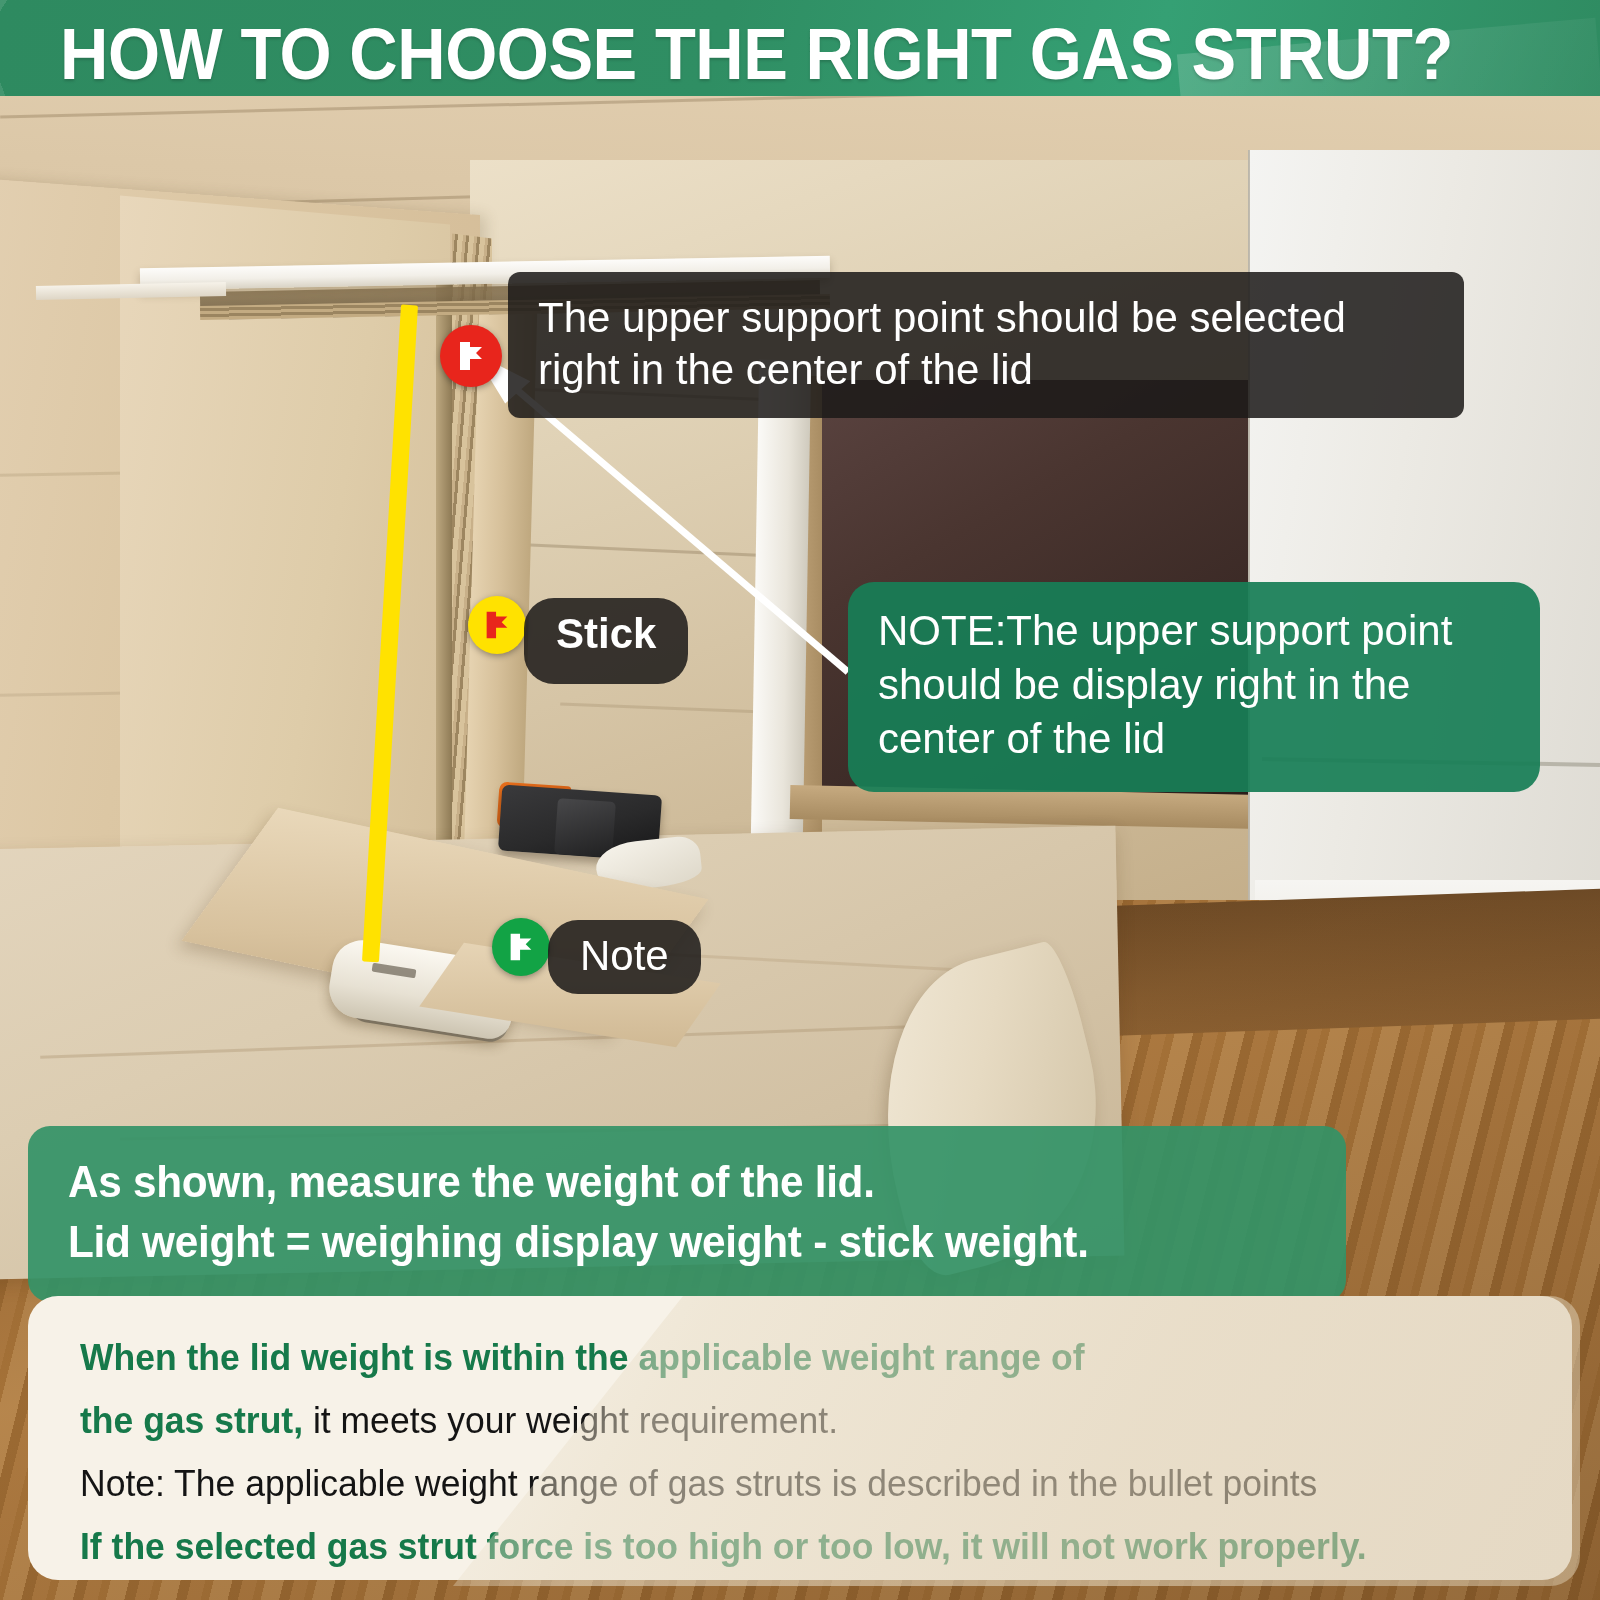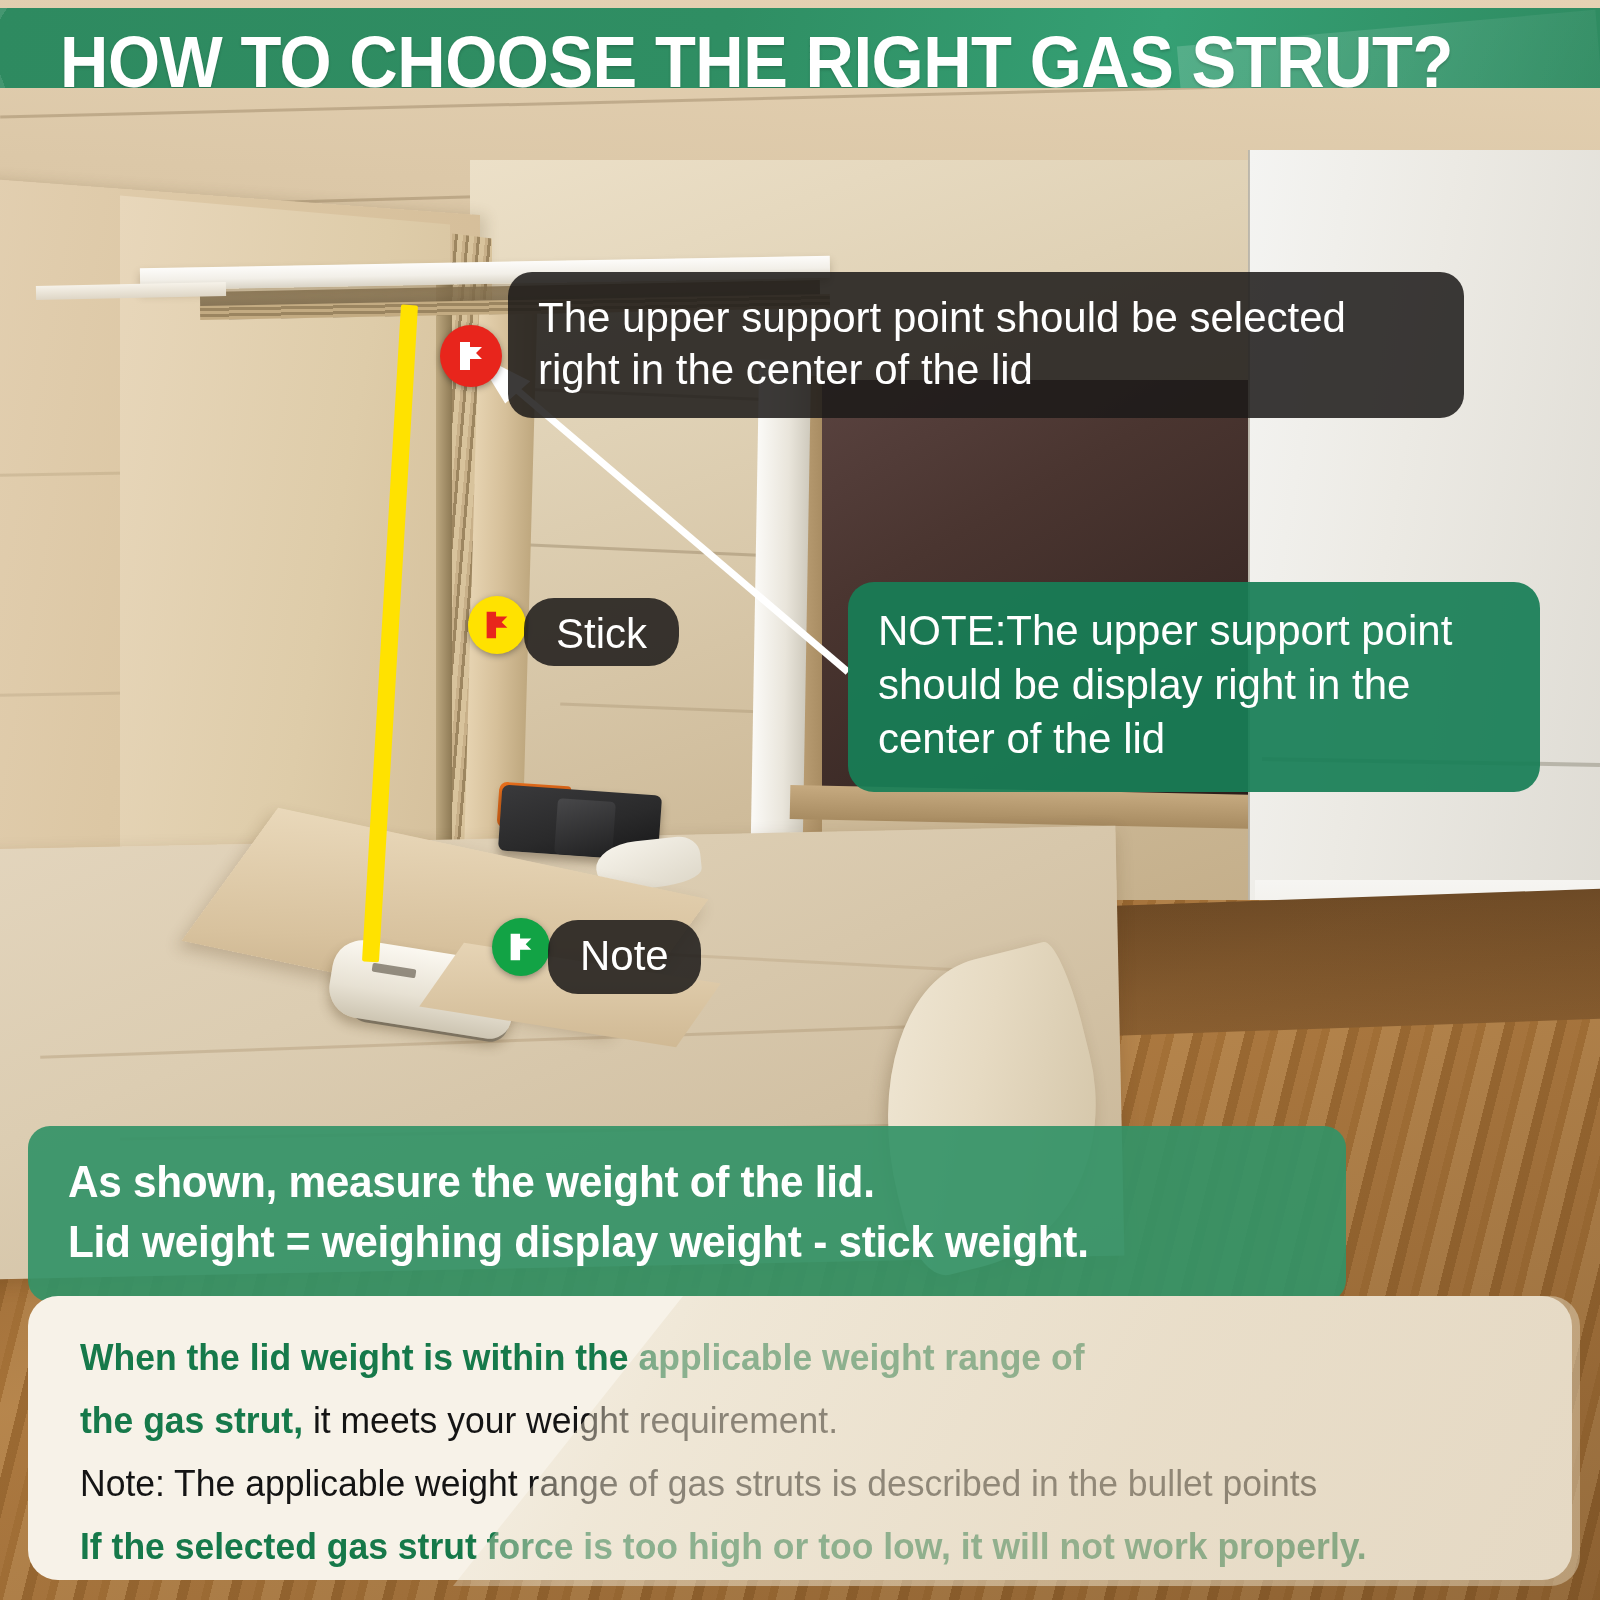--- a/index.html
+++ b/index.html
@@ -230,21 +230,21 @@
     background:#ffe200;
     transform:rotate(3.4deg);transform-origin:top center;
     border-radius:2px;
   }
 
   
   .arrow-svg{position:absolute;left:0;top:0;width:1600px;height:1600px;pointer-events:none;}
 
   
   .header{
-    position:absolute;left:0;top:8px;width:1600px;height:80px;
+    position:absolute;left:0;top:0;width:1600px;height:96px;
     background:
       linear-gradient(122deg,rgba(255,255,255,.11) 0 6px,transparent 6px 120px),
       linear-gradient(70deg,rgba(255,255,255,.10) 0 5px,transparent 5px 260px),
       linear-gradient(105deg,#2e8a60 0%,#2f8e63 45%,#35a074 72%,#2f8b61 100%);
     overflow:hidden;
   }
   .header-corner{
     position:absolute;right:0;bottom:-30px;width:420px;height:90px;
     background:linear-gradient(120deg,rgba(255,255,255,.16),rgba(255,255,255,.03));
     transform:rotate(-5deg);
@@ -271,26 +271,26 @@
 
   
   .callout-dark{
     position:absolute;
     background:rgba(28,26,24,.86);
     color:#fff;border-radius:34px;
     font-size:40px;line-height:49px;
   }
   #callout-top{
     left:508px;top:272px;width:900px;
-    padding:20px 26px 22px 30px;border-radius:24px;
+    padding:20px 26px 22px 30px;border-radius:12px;
     font-size:42px;line-height:52px;
   }
   #label-stick{
-    left:524px;top:598px;padding:10px 32px 6px;border-radius:30px;
-    font-size:42px;line-height:52px;
+    left:524px;top:598px;padding:10px 32px 24px;border-radius:30px;
+    font-size:42px;line-height:52px;font-weight:bold;
   }
   #label-scale{
     left:548px;top:920px;padding:10px 32px 12px;border-radius:30px;
     font-size:42px;line-height:52px;
   }
 
   
   #note-box{
     position:absolute;left:848px;top:582px;width:634px;
     background:rgba(24,126,86,.93);

